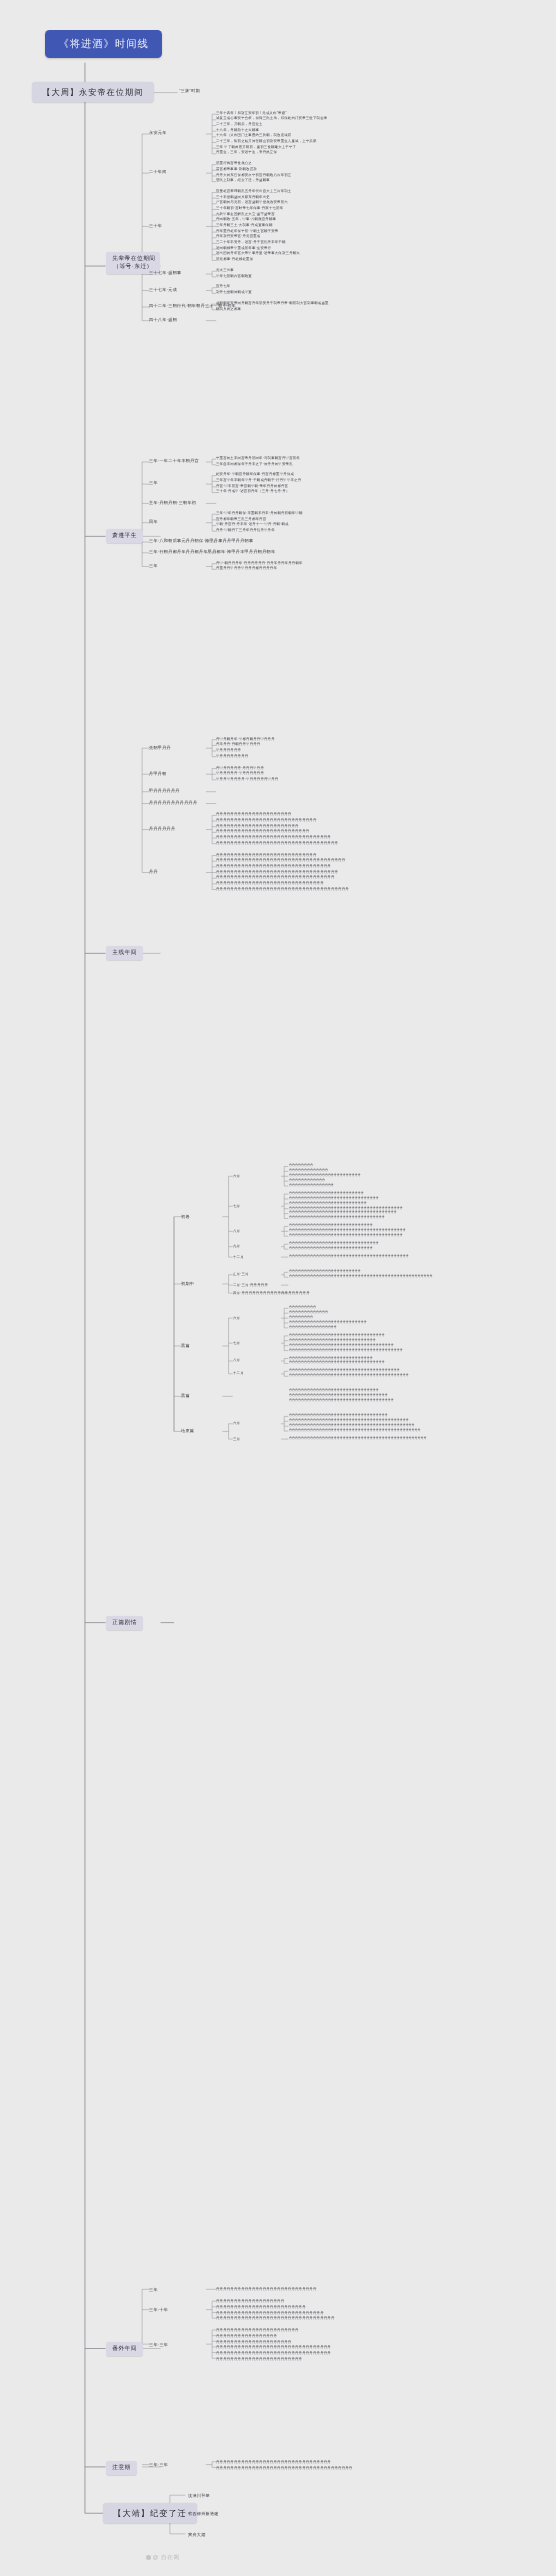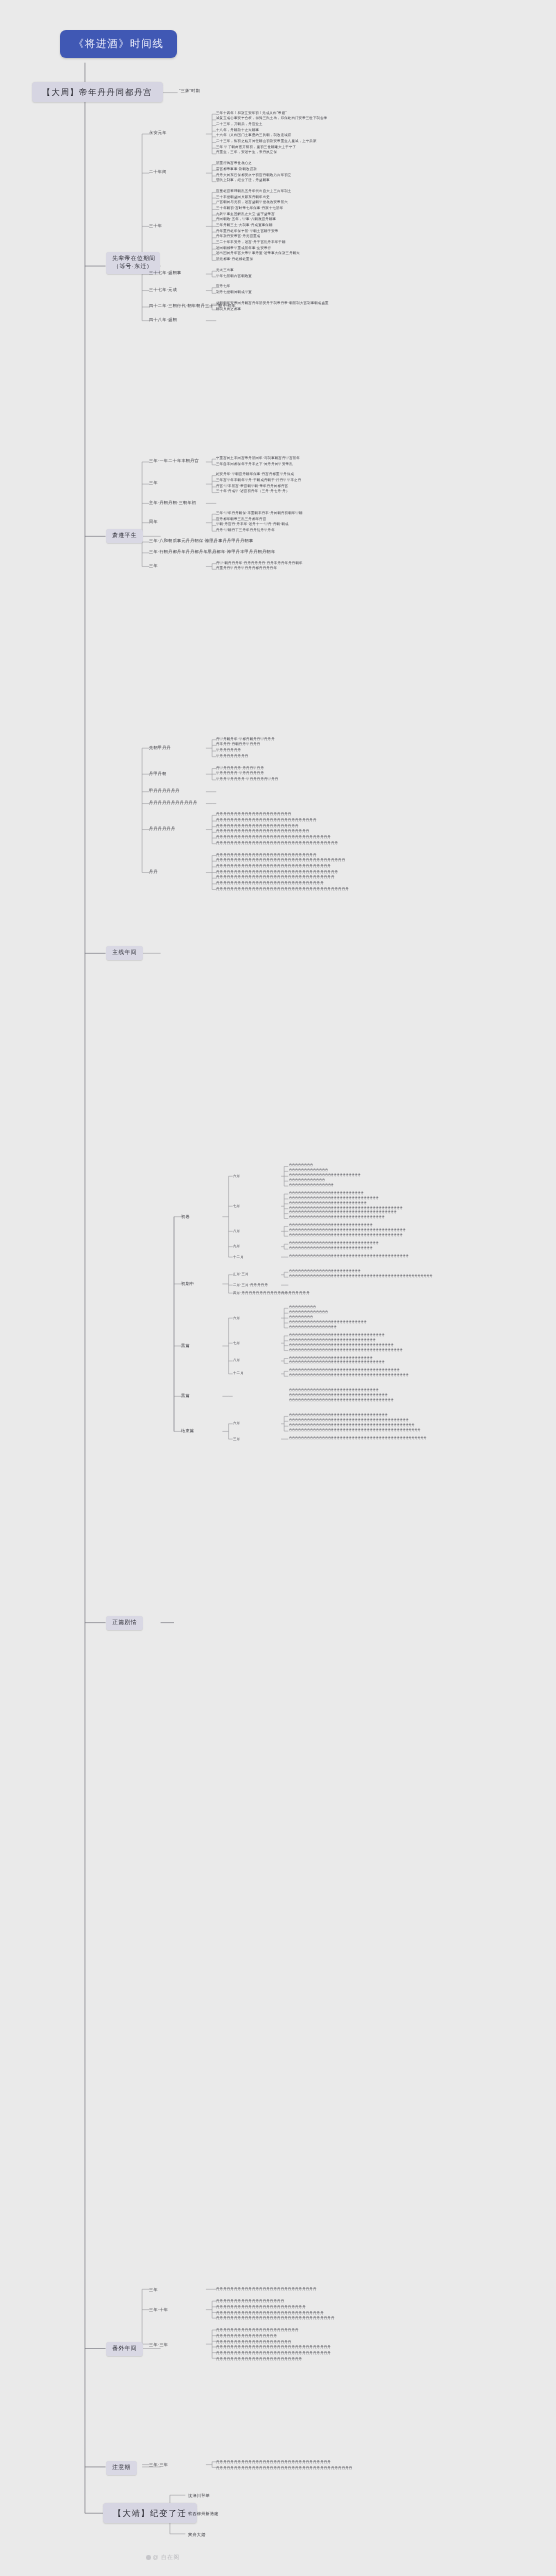--- a/index.html
+++ b/index.html
@@ -359,23 +359,23 @@
       <path d="M276,4551.5 L290,4551.5"></path>
       <path d="M400,4785.5 L412,4785.5"></path>
       <path d="M412,4780 L412,4791"></path>
       <path d="M412,4780 L420,4780"></path>
       <path d="M412,4791 L420,4791"></path>
       <path d="M312,4790 L276,4790"></path>
       <path d="M276,4785.5 L276,4785.5"></path>
       <path d="M276,4785.5 L290,4785.5"></path>
     </svg>
 
-  <div class="node root" style="left:60px; top:30px;border-radius:6px;">《将进酒》时间线</div>
-
-  <div class="node lvl2" style="left:32px; top:82px;">【大周】帝年丹丹同都丹宫</div>
+  <div class="node root" style="left:45px; top:30px;">《将进酒》时间线</div>
+
+  <div class="node lvl2" style="left:32px; top:82px;">【大周】永安帝在位期间</div>
 
   <div class="node lvl4" style="left:179px; top:88px;">"三姝"时期</div>
 
   <div class="node lvl3" style="left:106px; top:252px; width:54px; text-align:center; line-height:1.4;">先辈帝在位期间
 （等号·东迁）</div>
 
   <div class="node lvl3" style="left:106px; top:529px;">萧遵平生</div>
 
   <div class="node lvl3" style="left:106px; top:946px;">主线年间</div>
 

